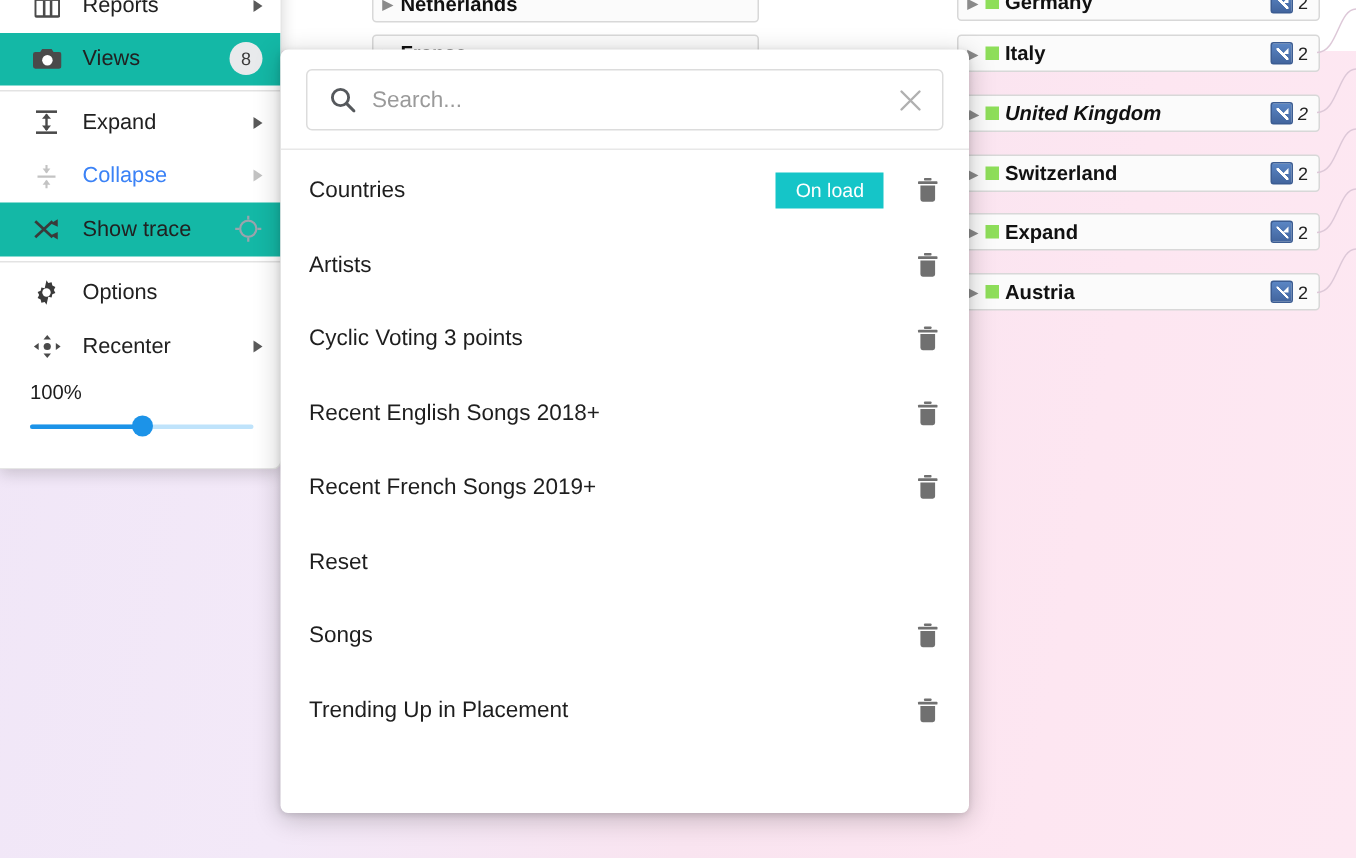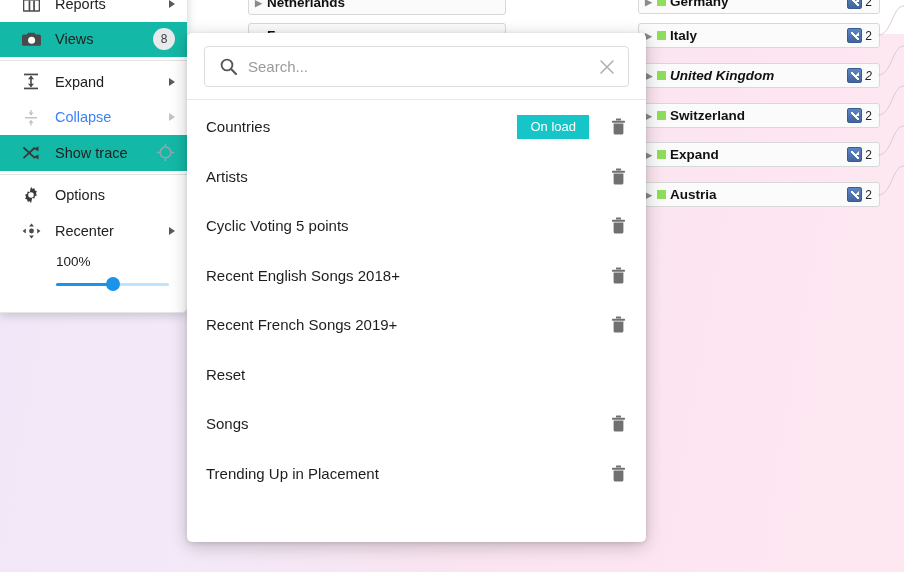--- a/index.html
+++ b/index.html
@@ -90,21 +90,21 @@
     border-top: 4.5px solid transparent; border-bottom: 4.5px solid transparent;
     border-left: 6px solid #5a5a5a;
   }
   .sb-item.disabled .sb-arrow { border-left-color: #c3c3c3; }
   .sb-badge {
     width: 22px; height: 22px; border-radius: 50%;
     background: #e8eaec; color: #3b3b3b;
     font-size: 12px; display: flex; align-items: center; justify-content: center;
   }
   .sb-sep { height: 1px; background: #e3e3e3; margin: 3px 0; }
-  .sb-zoom { padding: 5px 18px 0 20px; margin-left: 36px; }
+  .sb-zoom { padding: 5px 18px 0 20px; }
   .sb-zoom-val { font-size: 13.5px; color: #1c1c1c; margin-bottom: 8px; }
   .sb-slider { position: relative; height: 14px; }
   .sb-slider .track {
     position: absolute; left: 0; right: 0; top: 6px; height: 3px;
     background: #bfe3fb; border-radius: 2px;
   }
   .sb-slider .fill {
     position: absolute; left: 0; top: 6px; height: 3px; width: 50%;
     background: #1c93e8; border-radius: 2px;
   }
@@ -420,21 +420,21 @@
         <svg width="15" height="17" viewBox="0 0 15 17">
           <rect x="5" y="0.6" width="5" height="1.8" rx="0.5" fill="#707070"></rect>
           <rect x="1" y="2.8" width="13" height="1.9" rx="0.6" fill="#707070"></rect>
           <path d="M2.6 5.6 h9.8 v9.3 a1.6 1.6 0 0 1-1.6 1.6 H4.2 a1.6 1.6 0 0 1-1.6-1.6 Z" fill="#707070"></path>
         </svg>
       </span>
     </div>
 
 
     <div class="view-row">
-      <span class="view-name">Cyclic Voting 5 points</span>
+      <span class="view-name">Cyclic Voting 3 points</span>
       <span class="view-trash">
         <svg width="15" height="17" viewBox="0 0 15 17">
           <rect x="5" y="0.6" width="5" height="1.8" rx="0.5" fill="#707070"></rect>
           <rect x="1" y="2.8" width="13" height="1.9" rx="0.6" fill="#707070"></rect>
           <path d="M2.6 5.6 h9.8 v9.3 a1.6 1.6 0 0 1-1.6 1.6 H4.2 a1.6 1.6 0 0 1-1.6-1.6 Z" fill="#707070"></path>
         </svg>
       </span>
     </div>
 
     <div class="view-row">

